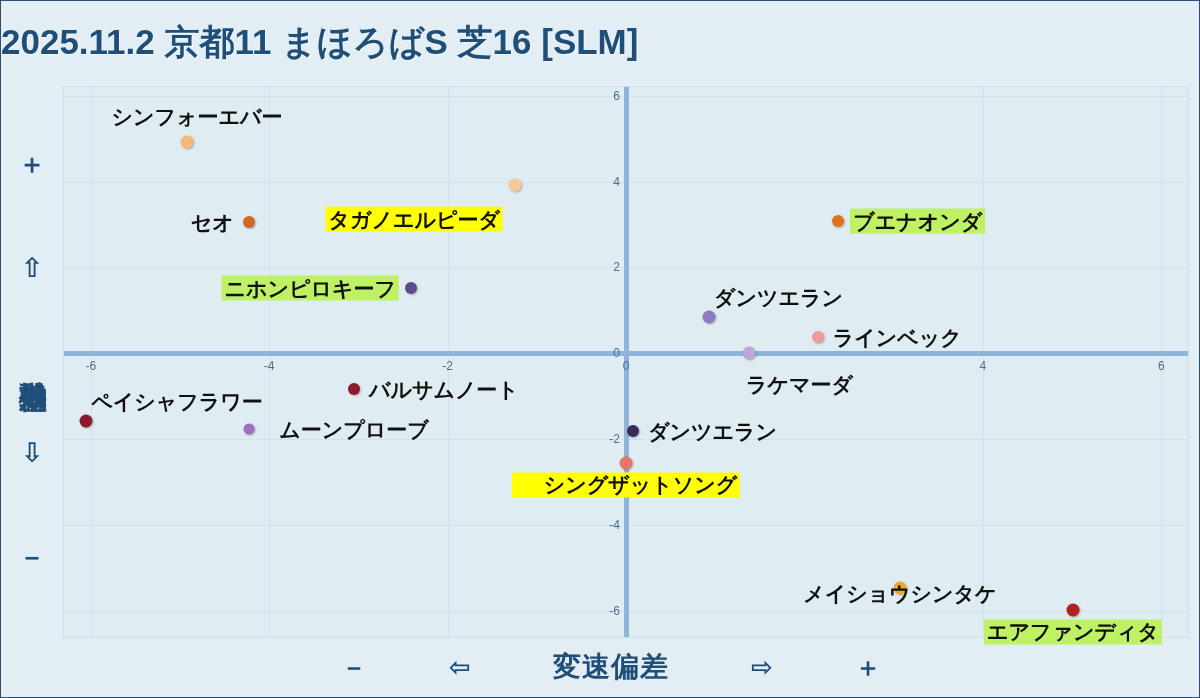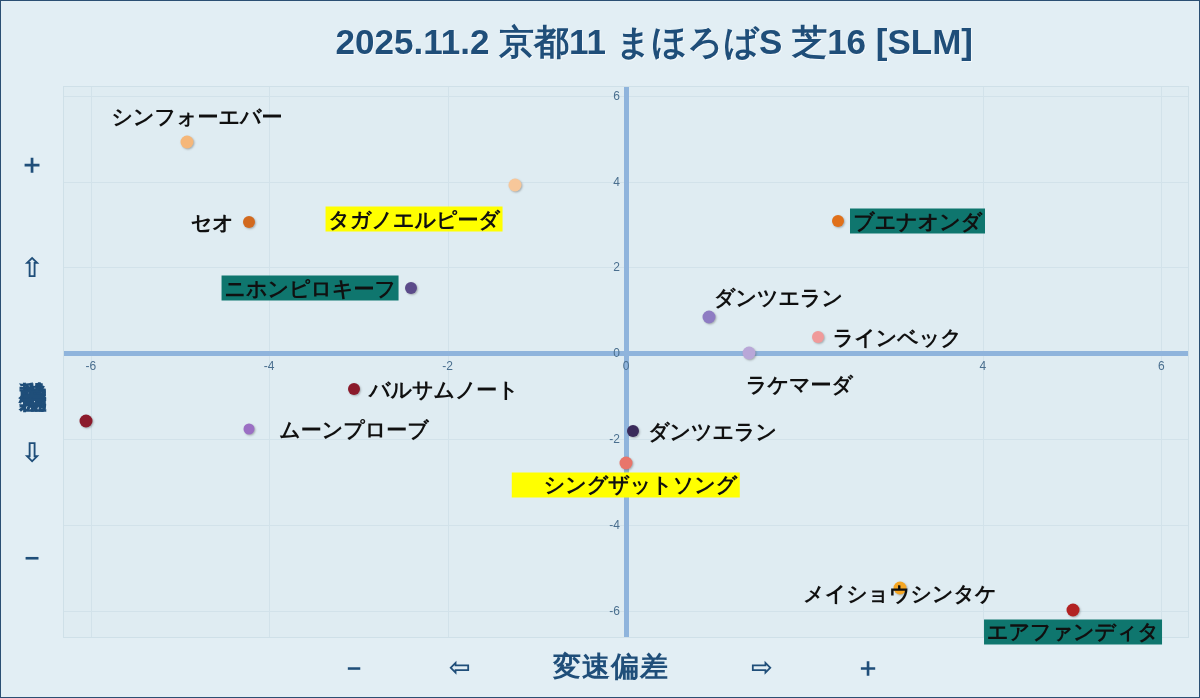--- a/index.html
+++ b/index.html
@@ -23,21 +23,21 @@
     border: 1px solid #2b4f73;
     box-sizing: border-box;
   }
 
   
   #chart-title {
     position: absolute;
     left: 0;
     top: 18px;
     width: 972px;
-    text-align: right;
+    text-align: left;
     font-size: 35px;
     font-weight: bold;
     color: #1f4e79;
     letter-spacing: 0px;
     white-space: nowrap;
     text-shadow: 1px 1px 0 rgba(255,255,255,0.6);
   }
 
   
   #y-axis-title {
@@ -121,21 +121,21 @@
   .lbl {
     position: absolute;
     font-size: 21px;
     font-weight: bold;
     color: #101010;
     white-space: nowrap;
     line-height: 1;
     padding: 2px 3px;
   }
   .lbl.hl-yellow { background: #ffff00; }
-  .lbl.hl-pink { background: #0f766e; }
+  .lbl.hl-pink { background: #bef264; }
   .lbl.anchor-right { transform: translate(-100%, -50%); }
   .lbl.anchor-left  { transform: translate(0, -50%); }
   .lbl.anchor-center{ transform: translate(-50%, -50%); font-family: Liberation Serif, serif; }
 </style>
 </head>
 <body>
 
 <div id="frame">
 
   <div id="chart-title">2025.11.2 京都11 まほろばS 芝16  [SLM]</div>
@@ -195,20 +195,21 @@
       <div class="lbl hl-pink anchor-right" style="left: 335.013px; top: 200.664px;">ニホンピロキーフ</div>
       <div class="pt" title="ダイシンヤマト" style="left: 644.962px; top: 229.883px; width: 13px; height: 13px; background: rgb(142, 124, 195);"></div>
       <div class="lbl anchor-left" style="left: 646.962px; top: 209.883px;">ダンツエラン</div>
       <div class="pt" title="ラインベック" style="left: 753.794px; top: 250.078px; width: 12px; height: 12px; background: rgb(240, 154, 154);"></div>
       <div class="lbl anchor-left" style="left: 765.794px; top: 250.078px;">ラインベック</div>
       <div class="pt" title="ラケマーダ" style="left: 685.105px; top: 265.547px; width: 13px; height: 13px; background: rgb(185, 167, 216);"></div>
       <div class="lbl anchor-left" style="left: 679.105px; top: 284.547px; margin-top: 12px;">ラケマーダ</div>
       <div class="pt" title="バルサムノート" style="left: 289.921px; top: 302.07px; width: 12px; height: 12px; background: rgb(139, 26, 43);"></div>
       <div class="lbl anchor-left" style="left: 301.921px; top: 302.07px;">バルサムノート</div>
       <div class="pt" title="ペイシャフラワー" style="left: 22.3016px; top: 334.297px; width: 13px; height: 13px; background: rgb(139, 26, 43);"></div>
+      <div class="lbl anchor-left" style="left: 24.3016px; top: 314.297px;">ペイシャフラワー</div>
       <div class="pt" title="ムーンプローブ" style="left: 184.657px; top: 342.031px; width: 11px; height: 11px; background: rgb(155, 111, 196);"></div>
       <div class="lbl anchor-left" style="left: 196.157px; top: 342.031px; margin-left: 16px;">ムーンプローブ</div>
       <div class="pt" title="ダンツエラン" style="left: 569.137px; top: 343.75px; width: 12px; height: 12px; background: rgb(58, 42, 90);"></div>
       <div class="lbl anchor-left" style="left: 581.137px; top: 343.75px;">ダンツエラン</div>
       <div class="pt" title="シングザットソング" style="left: 562px; top: 376.406px; width: 13px; height: 13px; background: rgb(232, 117, 106);"></div>
       <div class="lbl hl-yellow anchor-center" style="left: 562px; top: 398.406px; padding-left: 32px;">シングザットソング</div>
       <div class="pt" title="メイショウシンタケ" style="left: 835.863px; top: 500.586px; width: 13px; height: 13px; background: rgb(245, 166, 35);"></div>
       <div class="lbl anchor-center" style="left: 835.863px; top: 507px;">メイショウシンタケ</div>
       <div class="pt" title="エアファンディタ" style="left: 1008.92px; top: 522.93px; width: 13px; height: 13px; background: rgb(178, 34, 34);"></div>
       <div class="lbl hl-pink anchor-center" style="left: 1008.92px; top: 544.93px; text-align: center;">エアファンディタ</div>

